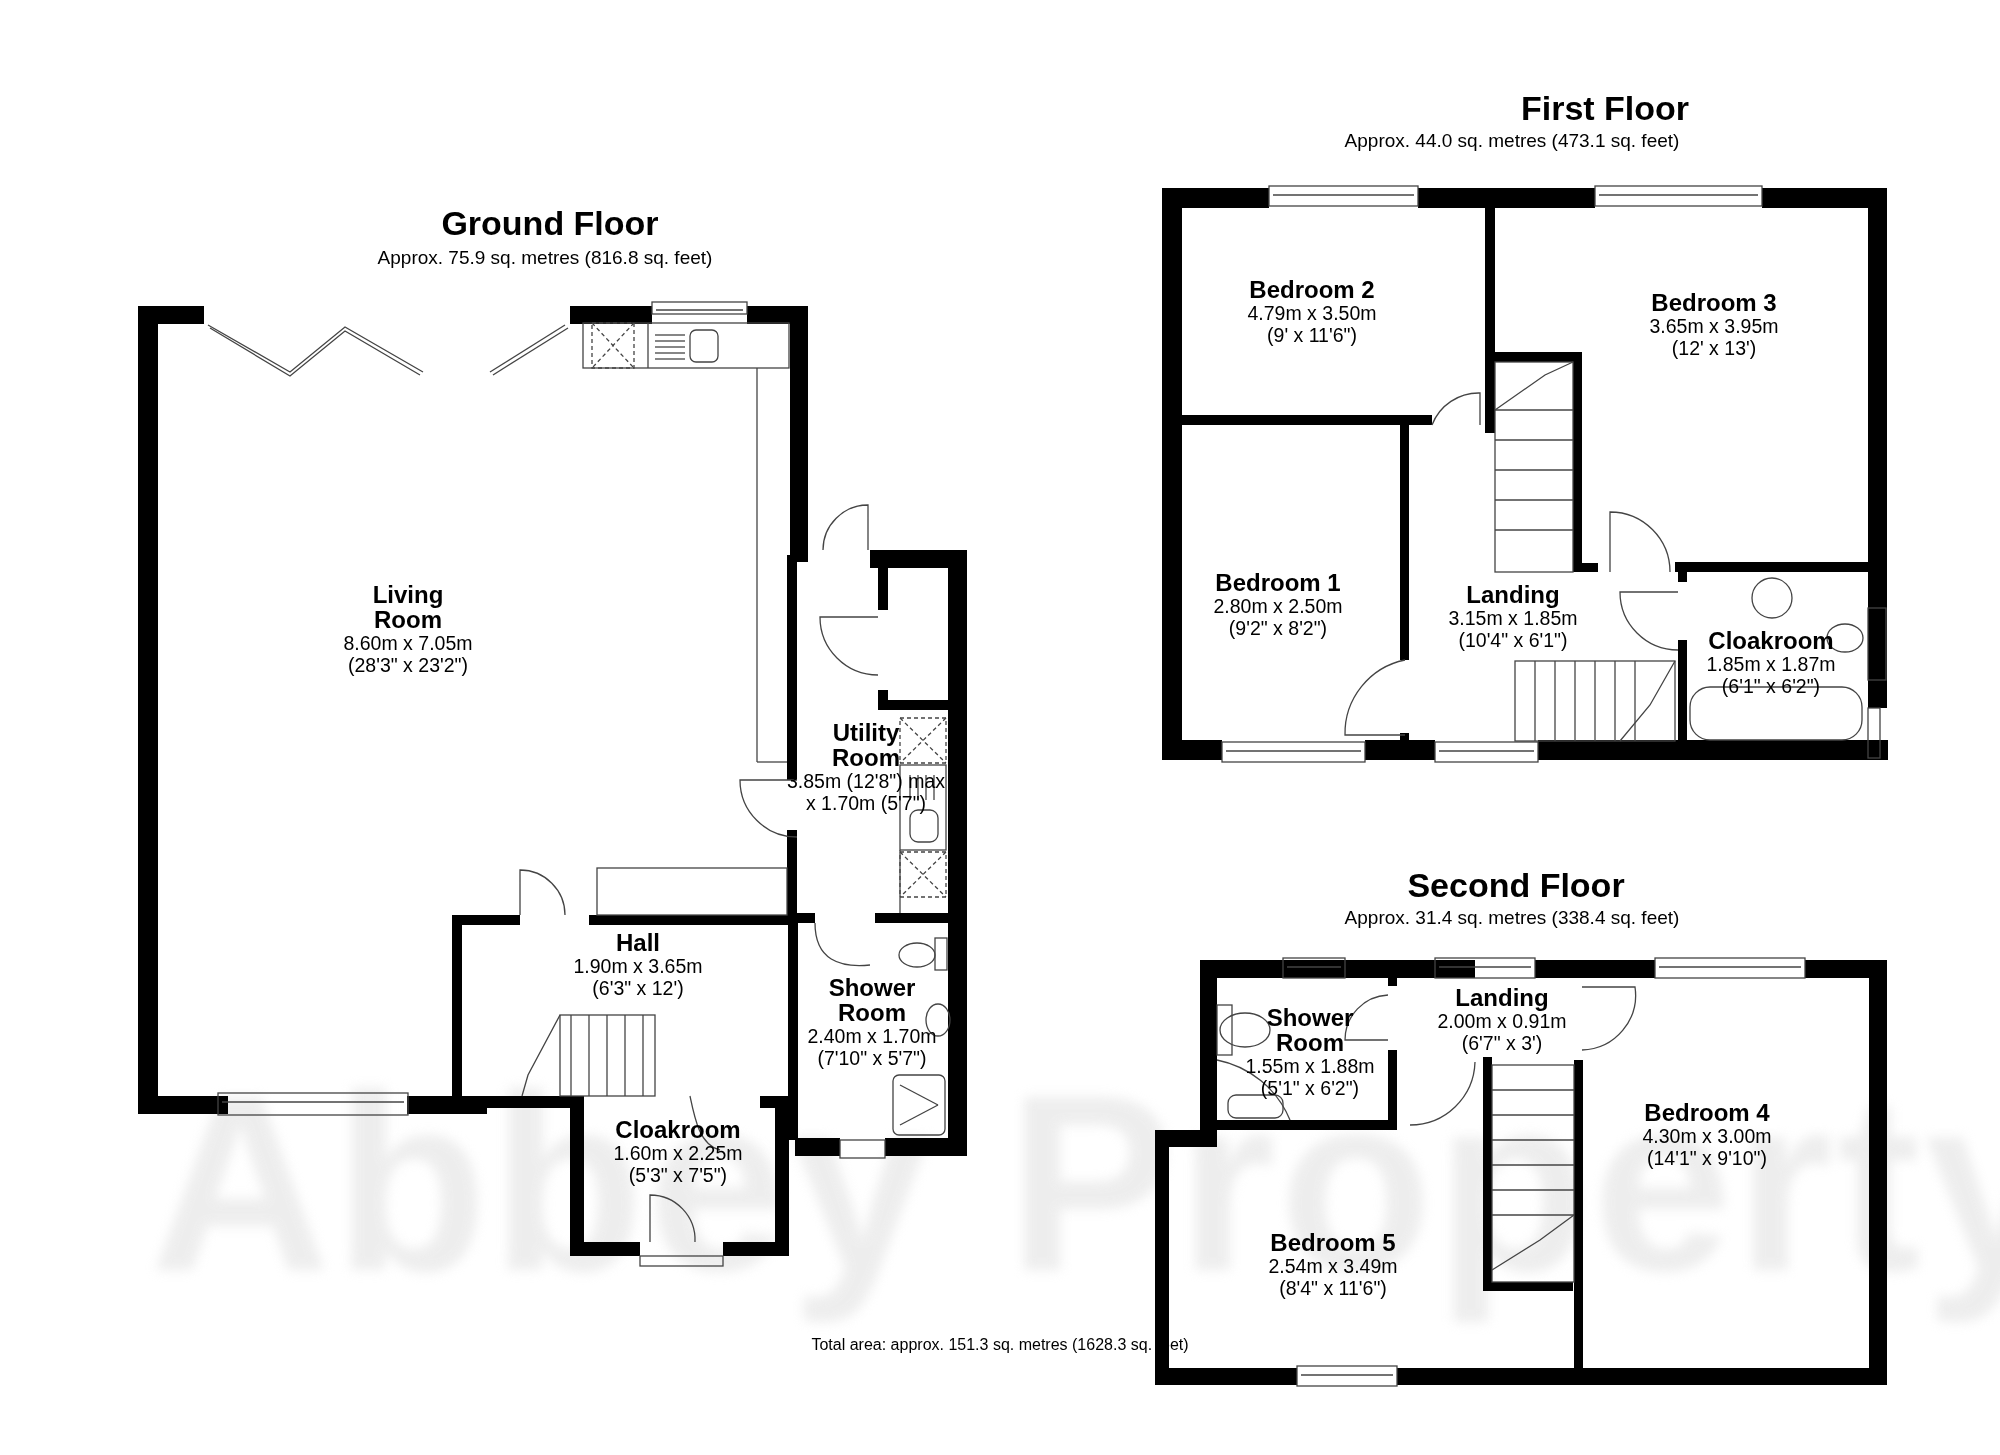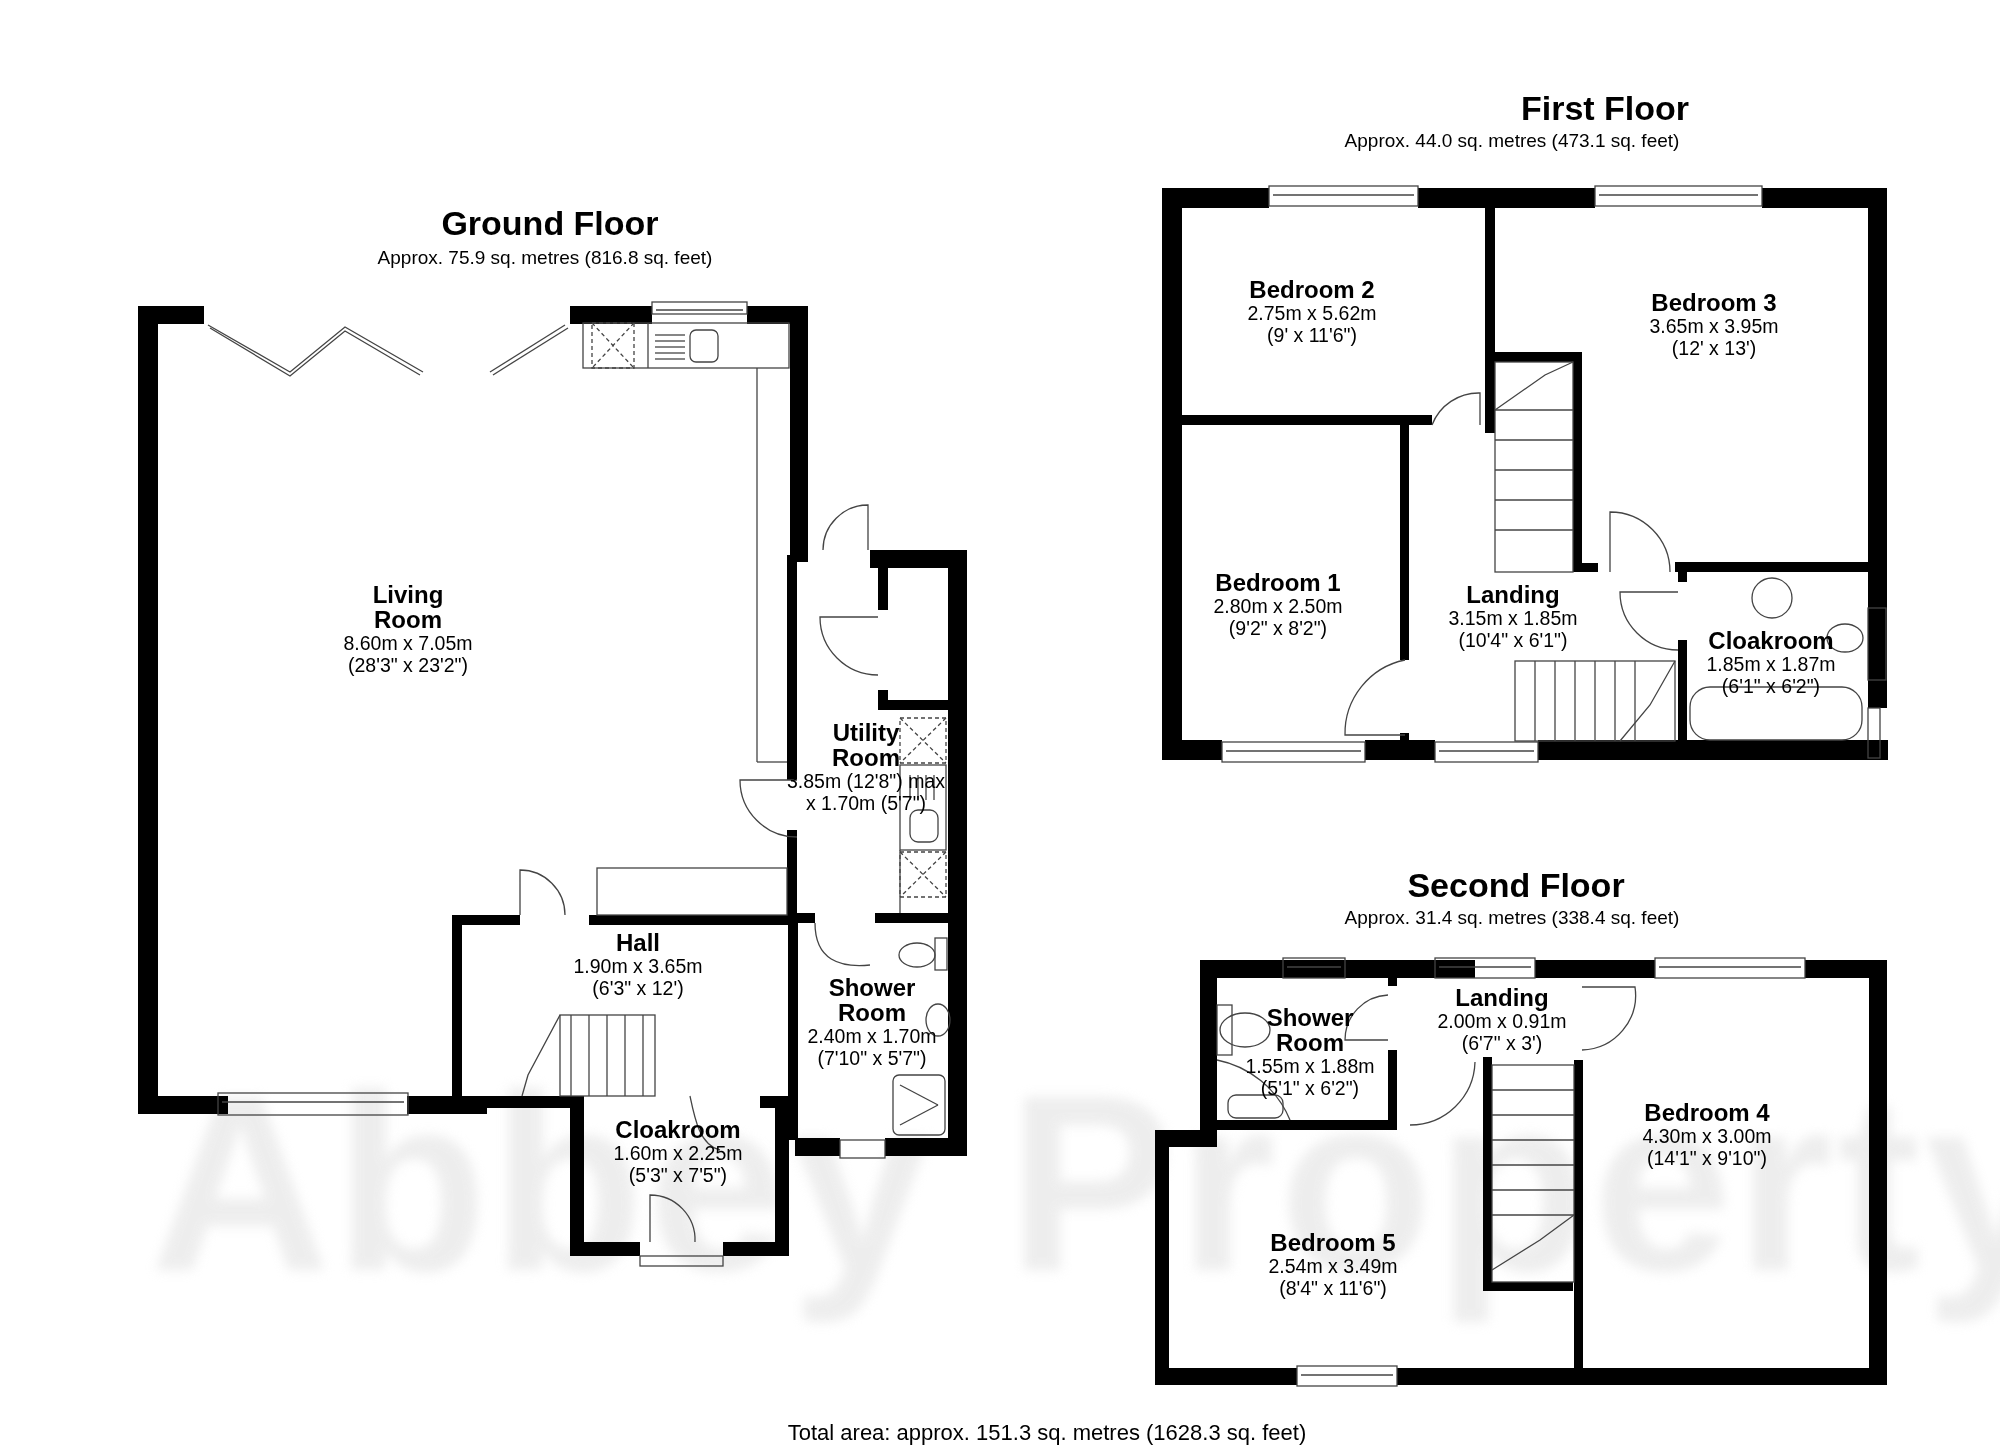--- a/index.html
+++ b/index.html
@@ -3,21 +3,21 @@
 <meta charset="utf-8">
 <style>
   html,body{margin:0;padding:0;background:#ffffff;}
   body{width:2000px;height:1455px;position:relative;overflow:hidden;font-family:"Liberation Sans",sans-serif;color:#000;}
   .plan{position:absolute;left:0;top:0;width:2000px;height:1455px;}
   .title{position:absolute;text-align:center;font-weight:bold;font-size:34px;line-height:36px;white-space:nowrap;transform:translateX(-50%);}
   .subtitle{position:absolute;text-align:left;font-size:19px;line-height:22px;white-space:nowrap;transform:translateX(-50%);}
   .room{position:absolute;text-align:center;transform:translateX(-50%);white-space:nowrap;}
   .room .name{font-weight:bold;font-size:24px;line-height:25px;display:block;}
   .room .dim{font-size:19.5px;line-height:22px;display:block;}
-  .total{position:absolute;left:50%;top:1420px;transform:translateX(-50%);font-size:22px;white-space:nowrap;margin-left:47px;}
+  .total{position:absolute;left:50%;top:1336px;transform:translateX(-50%);font-size:16px;white-space:nowrap;}
   .watermark{position:absolute;left:150px;top:1040px;font-size:250px;font-weight:bold;color:#e8e8e8;letter-spacing:4px;white-space:nowrap;filter:blur(6px);opacity:.75;}
 </style>
 </head>
 <body>
 
 <div class="watermark">Abbey Property</div>
 
 <svg class="plan" viewBox="0 0 2000 1455" xmlns="http://www.w3.org/2000/svg">
   <g fill="#000">
 
@@ -287,21 +287,21 @@
   <span class="name">Cloakroom</span>
   <span class="dim">1.60m x 2.25m</span>
   <span class="dim">(5'3" x 7'5")</span>
 </div>
 
 <div class="title" style="left:1605px;top:90px;">First Floor</div>
 <div class="subtitle" style="left:1512px;top:130px;">Approx. 44.0 sq. metres (473.1 sq. feet)</div>
 
 <div class="room" style="left:1312px;top:277px;">
   <span class="name">Bedroom 2</span>
-  <span class="dim">2.75m x 5.62m</span>
+  <span class="dim">4.79m x 3.50m</span>
   <span class="dim">(9' x 11'6")</span>
 </div>
 
 <div class="room" style="left:1714px;top:290px;">
   <span class="name">Bedroom 3</span>
   <span class="dim">3.65m x 3.95m</span>
   <span class="dim">(12' x 13')</span>
 </div>
 
 <div class="room" style="left:1278px;top:570px;">

